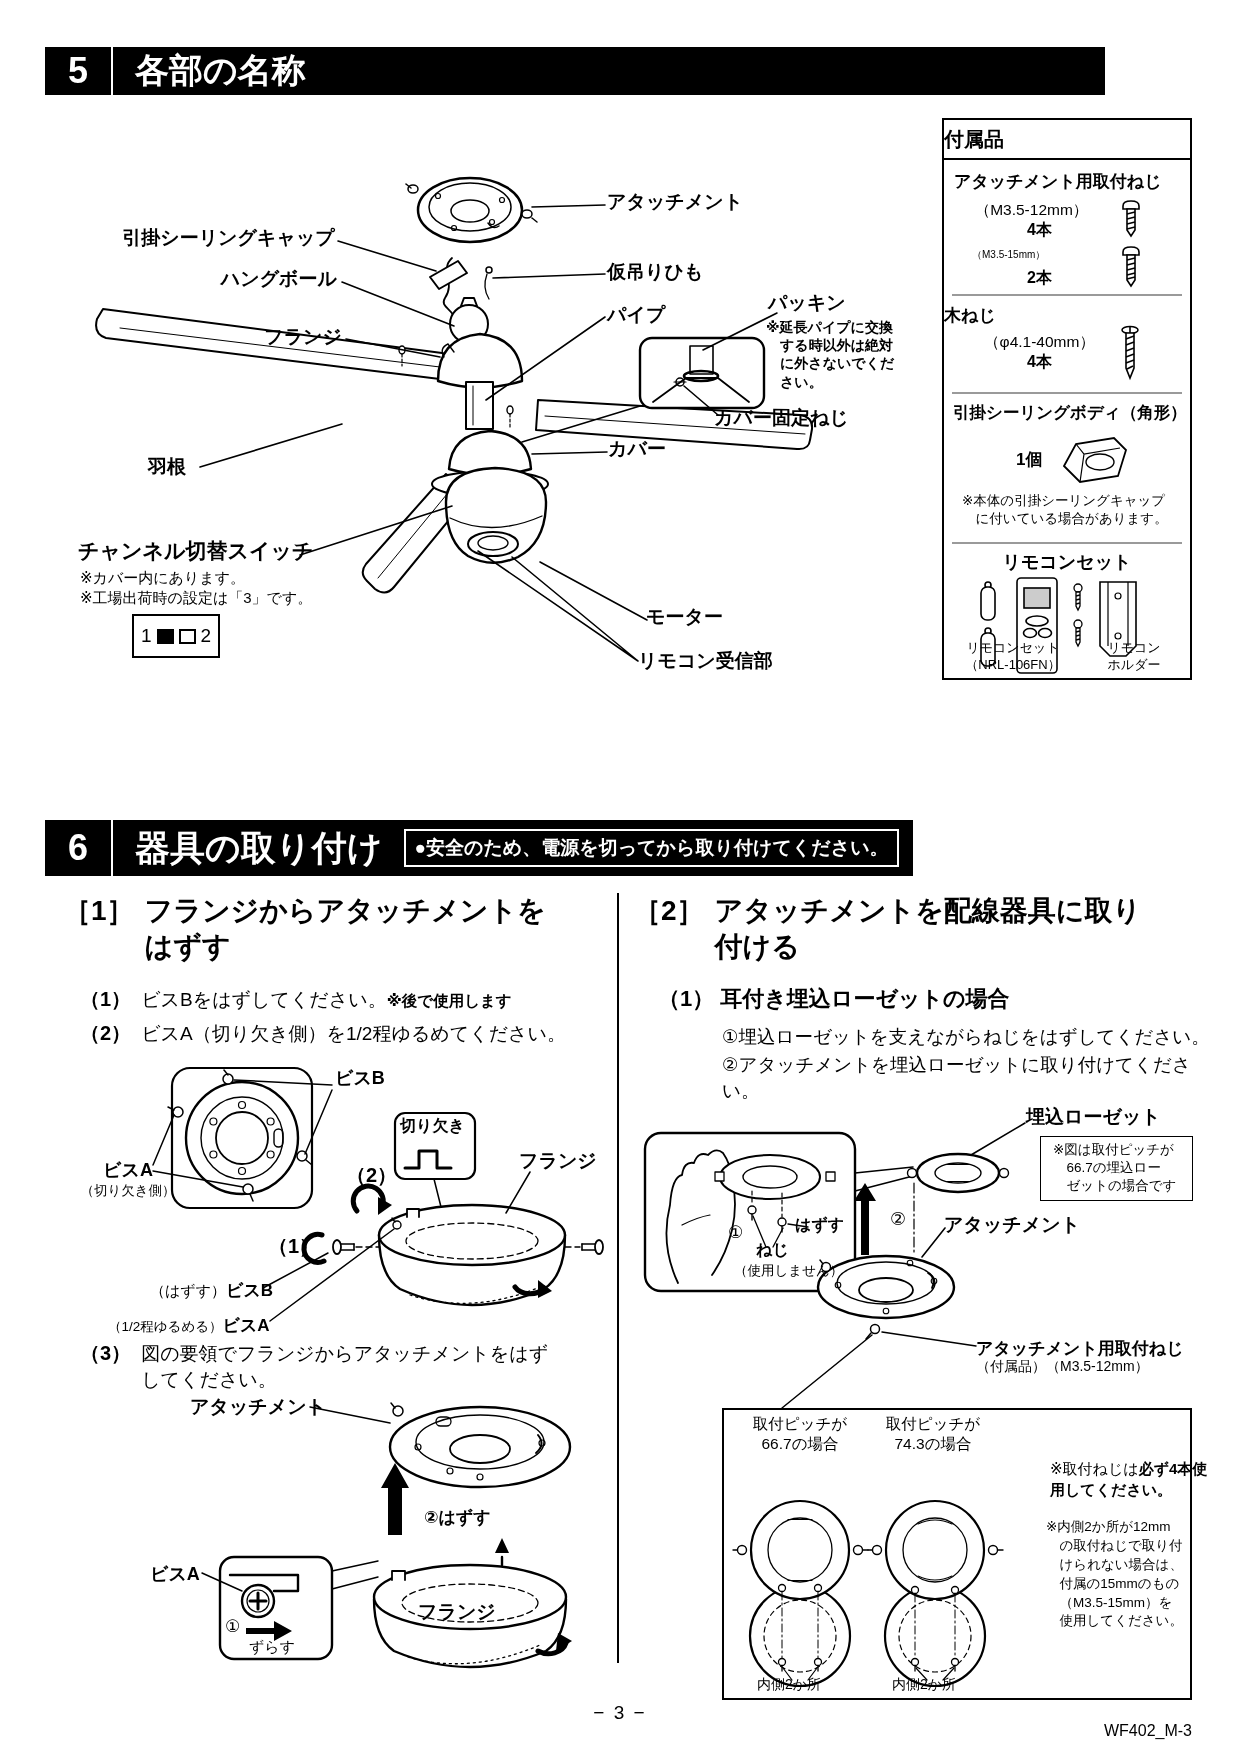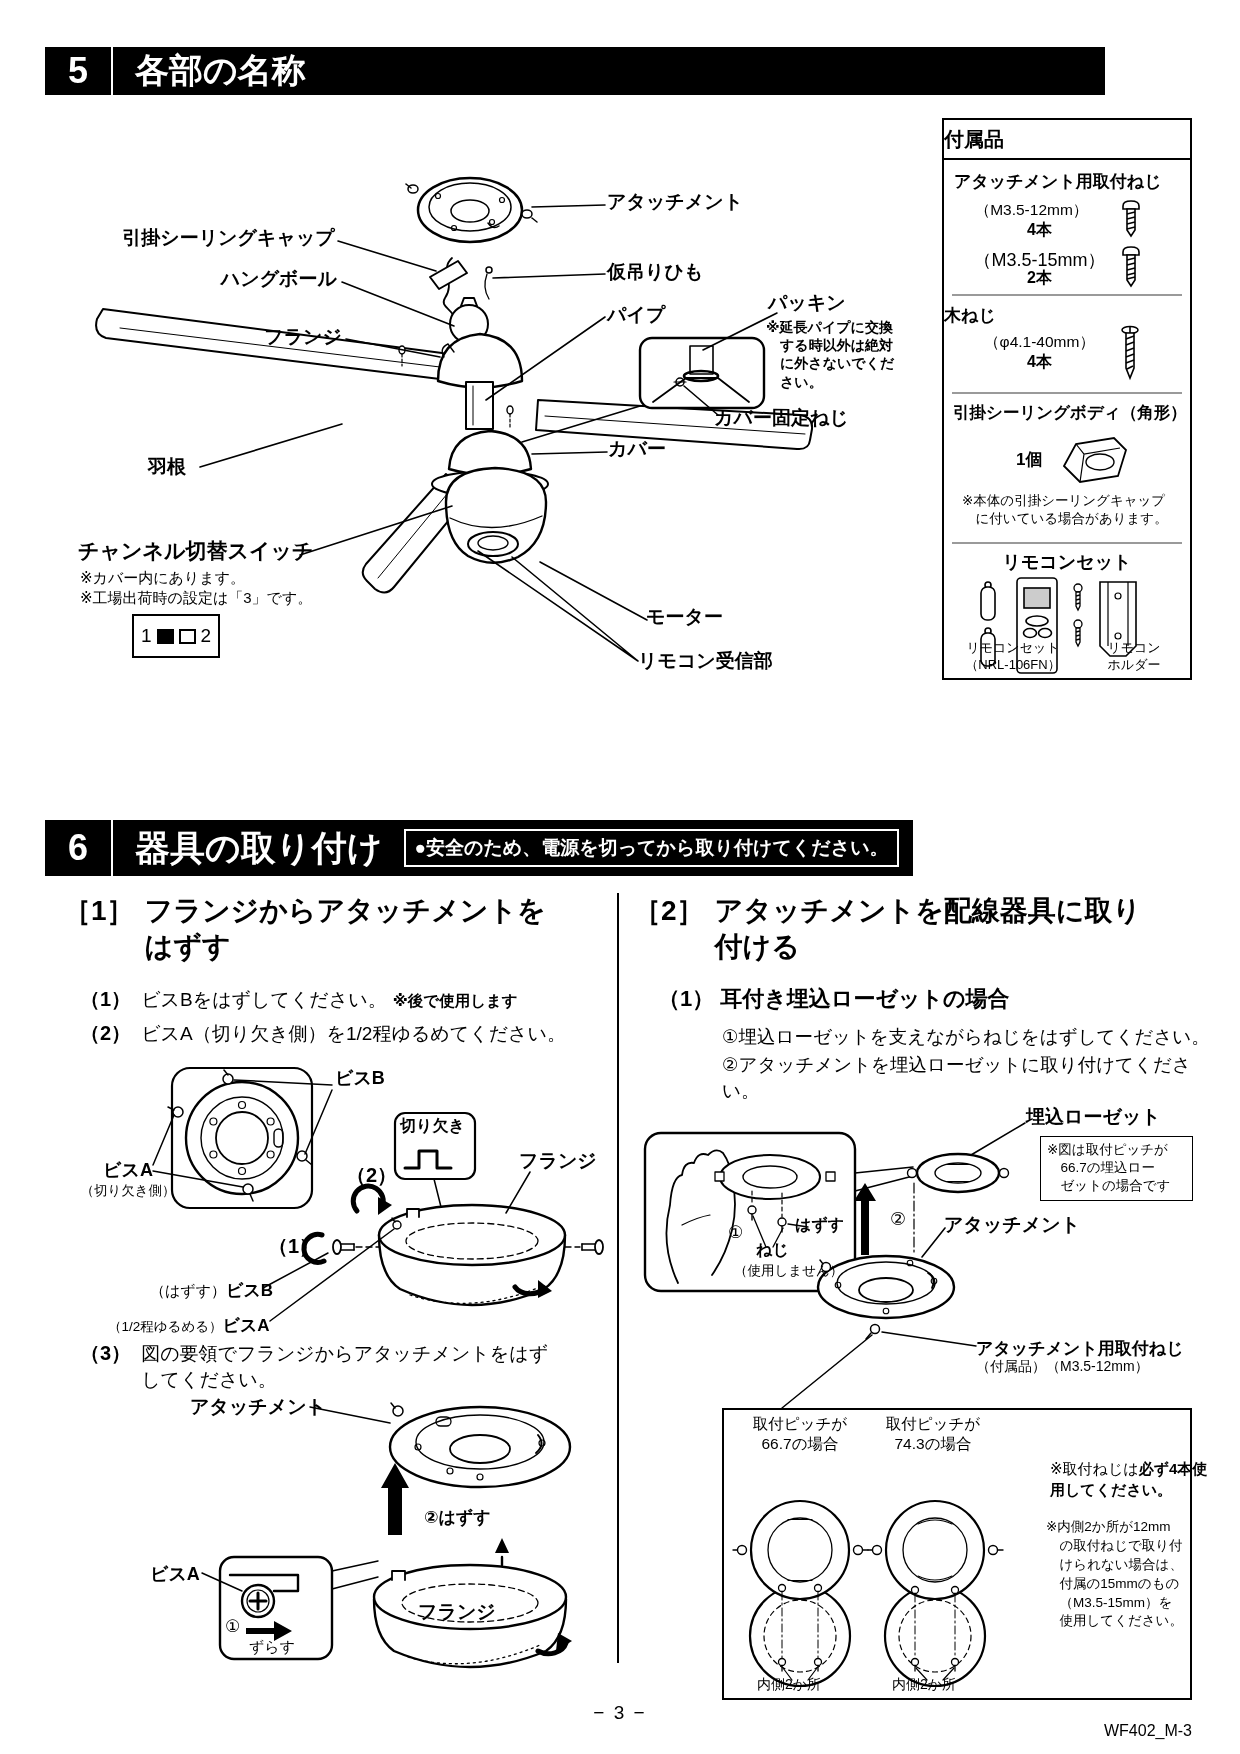--- a/index.html
+++ b/index.html
@@ -16,21 +16,21 @@
   .sec-bar { position:absolute; background:#000; color:#fff; display:flex; align-items:center; }
   .sec-num { width:66px; text-align:center; font-size:36px; font-weight:bold; flex:none; }
   .sec-sep { width:2px; align-self:stretch; background:#fff; flex:none; }
   .sec-title { font-size:34px; font-weight:bold; padding-left:22px; white-space:nowrap; }
   .sec-note { margin-left:22px; margin-right:14px; border:2px solid #fff; padding:4px 8px; font-size:19px; font-weight:bold; white-space:nowrap; }
   .h2 { position:absolute; display:flex; font-size:28px; font-weight:bold; line-height:1.3; }
   .h2 .tx { margin-left:10px; white-space:pre-line; }
   .step { position:absolute; display:flex; font-size:19px; line-height:1.35; align-items:baseline; }
   .step .mk { font-weight:bold; font-size:20px; margin-right:10px; flex:none; }
   .acc-divider { position:absolute; left:8px; right:8px; height:2px; background:#9a9a9a; }
-  .notebox { position:absolute; border:1.5px solid #000; font-size:13.5px; line-height:1.35; padding:4px 6px; white-space:pre-line; }
+  .notebox { position:absolute; border:1.5px solid #000; font-size:13.5px; line-height:1.35; padding:4px 12px; white-space:pre-line; }
 </style>
 </head>
 <body>
 
 <div class="page">
 
   <div class="sec-bar" style="left:45px;top:47px;width:1060px;height:48px">
     <div class="sec-num">5</div>
     <div class="sec-sep"></div>
     <div class="sec-title">各部の名称</div>
@@ -145,21 +145,21 @@
     <div class="abs" style="left:20px;top:80px;width:135px;text-align:center;font-size:15.5px">（M3.5-12mm）</div>
     <div class="abs b" style="left:28px;top:100px;width:135px;text-align:center;font-size:16px">4本</div>
     <svg class="draw" style="left:176px;top:80px" width="22" height="40" viewBox="0 0 22 40" fill="none" stroke="#000" stroke-width="1.6">
       <path d="M 3,6 Q 3,1 11,1 Q 19,1 19,6 L 19,9 L 3,9 Z" fill="#fff"></path>
       <path d="M 7,9 L 15,9 L 15,30 L 11,36 L 7,30 Z" fill="#fff"></path>
       <line x1="7" y1="14" x2="15" y2="12"></line>
         <line x1="7" y1="19" x2="15" y2="17"></line>
         <line x1="7" y1="24" x2="15" y2="22"></line>
         <line x1="7" y1="29" x2="15" y2="27"></line>
     </svg>
-    <div class="abs" style="left:28px;top:128px;width:135px;text-align:center;font-size:18px">（M3.5-15mm）</div>
+    <div class="abs" style="left:28px;top:128px;width:135px;text-align:left;font-size:10px">（M3.5-15mm）</div>
     <div class="abs b" style="left:28px;top:148px;width:135px;text-align:center;font-size:16px">2本</div>
     <svg class="draw" style="left:176px;top:126px" width="22" height="44" viewBox="0 0 22 44" fill="none" stroke="#000" stroke-width="1.6">
       <path d="M 3,6 Q 3,1 11,1 Q 19,1 19,6 L 19,9 L 3,9 Z" fill="#fff"></path>
       <path d="M 7,9 L 15,9 L 15,34 L 11,40 L 7,34 Z" fill="#fff"></path>
       <line x1="7" y1="14" x2="15" y2="12"></line>
         <line x1="7" y1="19" x2="15" y2="17"></line>
         <line x1="7" y1="24" x2="15" y2="22"></line>
         <line x1="7" y1="29" x2="15" y2="27"></line>
         <line x1="7" y1="33" x2="15" y2="31"></line>
     </svg>
@@ -243,21 +243,21 @@
 
   <div class="h2" style="left:63px;top:893px">
     <span class="mk">［1］</span>
     <span class="tx">フランジからアタッチメントを
 はずす</span>
   </div>
 
   <div class="step" style="left:80px;top:986px">
     <span class="mk">（1）</span>
     <span>ビスBをはずしてください。</span>
-    <span style="font-size:15.5px;margin-left:6px;font-weight:bold">※後で使用します</span>
+    <span style="font-size:15.5px;font-weight:bold">※後で使用します</span>
   </div>
   <div class="step" style="left:80px;top:1020px">
     <span class="mk">（2）</span>
     <span>ビスA（切り欠き側）を1/2程ゆるめてください。</span>
   </div>
 
   <svg class="draw" style="left:60px;top:1055px" width="560" height="280" viewBox="0 0 560 280" fill="none" stroke="#000" stroke-width="2" stroke-linecap="round" stroke-linejoin="round">
     <rect x="112" y="13" width="140" height="140" rx="18" stroke-width="2.2" fill="#fff"></rect>
     <circle cx="182" cy="83" r="56" stroke-width="2.4" fill="#fff"></circle>
     <circle cx="182" cy="83" r="41" stroke-width="1.4"></circle>

